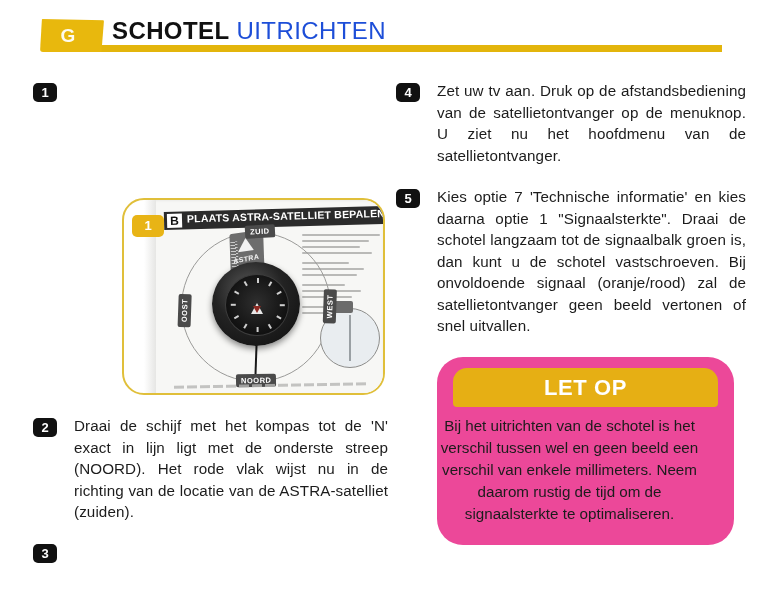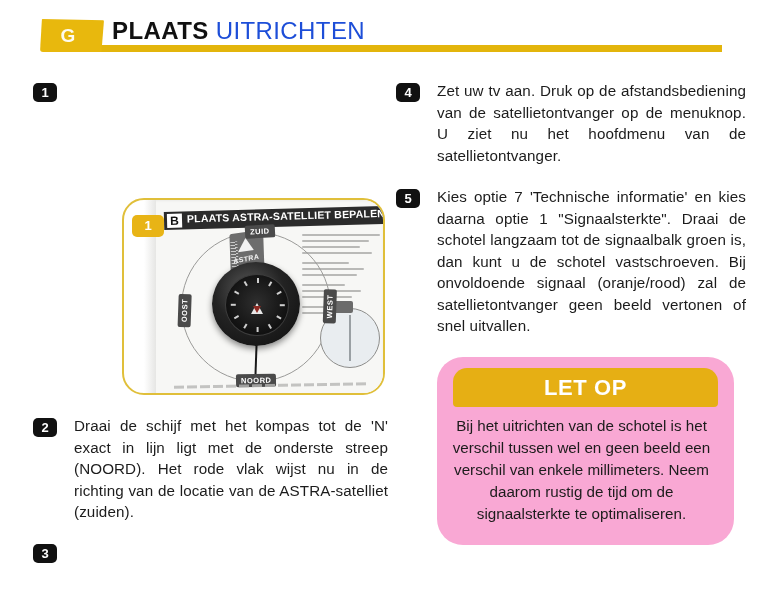--- a/index.html
+++ b/index.html
@@ -379,21 +379,21 @@
     z-index: 5;
   }
 
   
   .letop {
     position: absolute;
     left: 437px;
     top: 357px;
     width: 297px;
     height: 188px;
-    background: #f9a8d4;
+    background: #ec4899;
     border-radius: 26px;
   }
   .letop-header {
     position: absolute;
     left: 16px;
     top: 11px;
     width: 265px;
     height: 39px;
     background: #e6af14;
     border-radius: 14px 14px 4px 4px;
@@ -406,39 +406,39 @@
     line-height: 39px;
     text-align: center;
     color: #ffffff;
     font-size: 22px;
     font-weight: bold;
     letter-spacing: 0.6px;
     font-family: "Liberation Sans", sans-serif;
   }
   .letop-body {
     position: absolute;
-    left: 14px;
+    left: 2px;
     top: 58px;
     width: 261px;
     text-align: center;
     font-size: 15.2px;
     line-height: 22px;
     color: #1c1c1c;
   }
 </style>
 </head>
 <body>
 
 <div class="header">
   <div class="header-rule"></div>
   <div class="header-badge">
     <div class="header-badge-letter">G</div>
   </div>
   <div class="header-title">
-    <span class="t-bold">PLAATS</span>
+    <span class="t-bold">SCHOTEL</span>
     <span class="t-light">UITRICHTEN</span>
   </div>
 </div>
 
 <div class="col-left">
   <div class="step">
     <div class="step-num">1</div>
   </div>
 </div>
 

